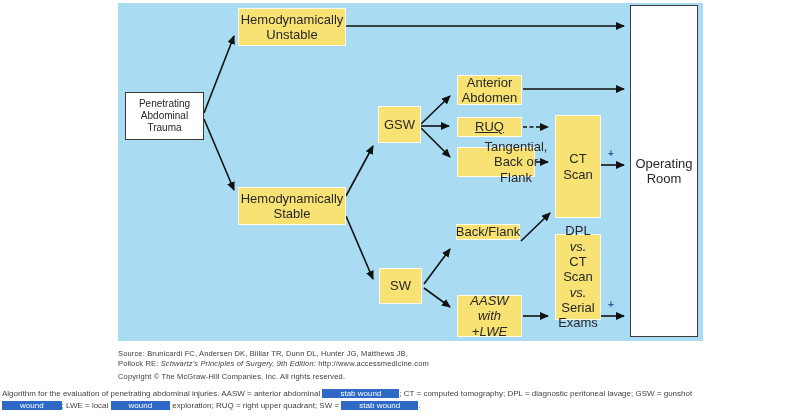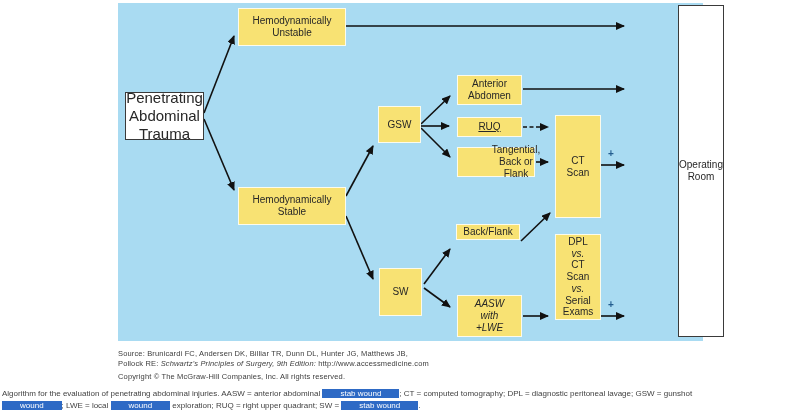--- a/index.html
+++ b/index.html
@@ -1,37 +1,37 @@
 <!DOCTYPE html>
 <html><head>
 <meta charset="utf-8">
 <style>
   html,body{margin:0;padding:0;background:#fff;}
   body{width:800px;height:416px;font-family:"Liberation Sans",sans-serif;}
   .page{position:relative;width:800px;height:416px;overflow:hidden;background:#fff;}
   .panel{position:absolute;left:118px;top:3px;width:585px;height:338px;background:#a9dbf2;}
   svg.arrows{position:absolute;left:0;top:0;width:800px;height:416px;pointer-events:none;}
   .box{position:absolute;display:flex;align-items:center;justify-content:center;text-align:center;
-       box-sizing:border-box;color:#272727;font-size:10px;line-height:1.18;}
+       box-sizing:border-box;color:#272727;font-size:13px;line-height:1.18;}
   .box .lbl{white-space:pre-line;}
   .yellow{background:#f8e273;border:1.5px solid #fcfbec;}
   .whitebox{background:#ffffff;border:1px solid #3a3a3a;}
-  .b-penetrating{left:125px;top:92px;width:79px;height:48px;font-size:15px;}
+  .b-penetrating{left:125px;top:92px;width:79px;height:48px;font-size:10px;}
   .b-unstable{left:238px;top:8px;width:108px;height:38px;}
   .b-stable{left:238px;top:187px;width:108px;height:38px;}
   .b-gsw{left:378px;top:106px;width:43px;height:37px;}
-  .b-sw{left:379px;top:268px;width:43px;height:48px;}
+  .b-sw{left:379px;top:268px;width:43px;height:36px;}
   .b-anterior{left:457px;top:75px;width:65px;height:30px;}
   .b-ruq{left:457px;top:117px;width:65px;height:20px;text-decoration:underline;}
   .b-tangential{left:457px;top:147px;width:78px;height:30px;padding-left:40px;}
   .b-ct{left:555px;top:115px;width:46px;height:103px;}
   .b-backflank{left:456px;top:224px;width:64px;height:16px;justify-content:center;}
   .b-aasw{left:457px;top:295px;width:65px;height:42px;font-style:italic;}
   .b-dpl{left:555px;top:234px;width:46px;height:86px;}
-  .b-or{left:630px;top:5px;width:46px;height:332px;margin-left:48px;}
+  .b-or{left:630px;top:5px;width:68px;height:332px;}
   .dpl-line{display:block;}
   .it{font-style:italic;}
   .plus{position:absolute;width:12px;text-align:center;color:#235d8f;font-size:10px;font-weight:bold;}
   .plus-ct{left:605px;top:148px;}
   .plus-dpl{left:605px;top:299px;}
   .source{position:absolute;left:118px;top:349px;font-size:7.5px;line-height:10px;
           color:#3d3d3d;letter-spacing:0.15px;white-space:nowrap;}
   .src3{margin-top:3px;}
   .caption{position:absolute;left:2px;top:388px;font-size:8px;line-height:12px;
            color:#424242;white-space:nowrap;}

